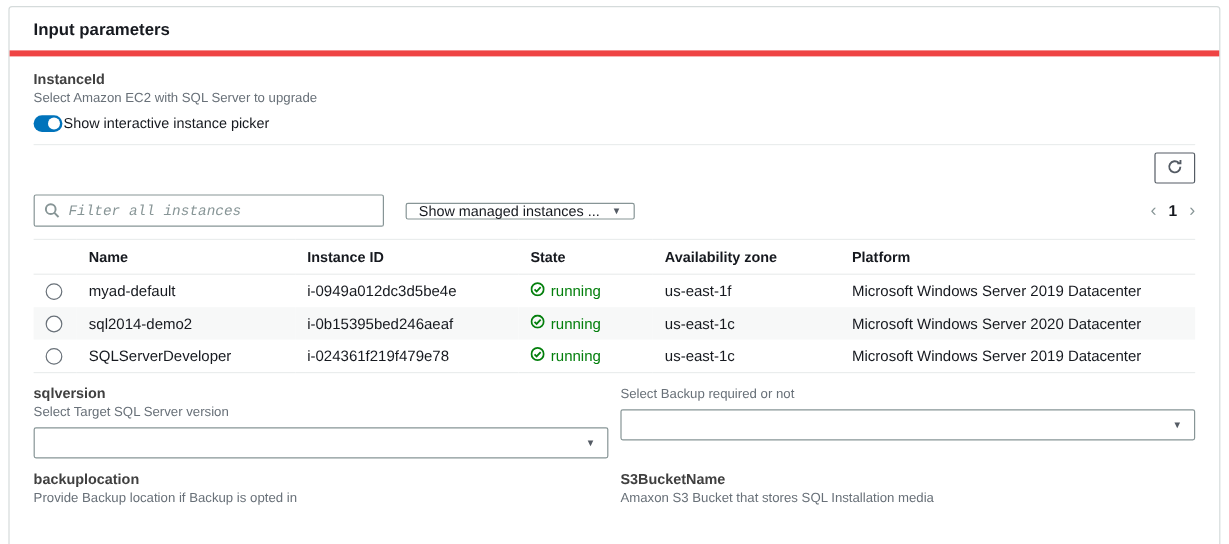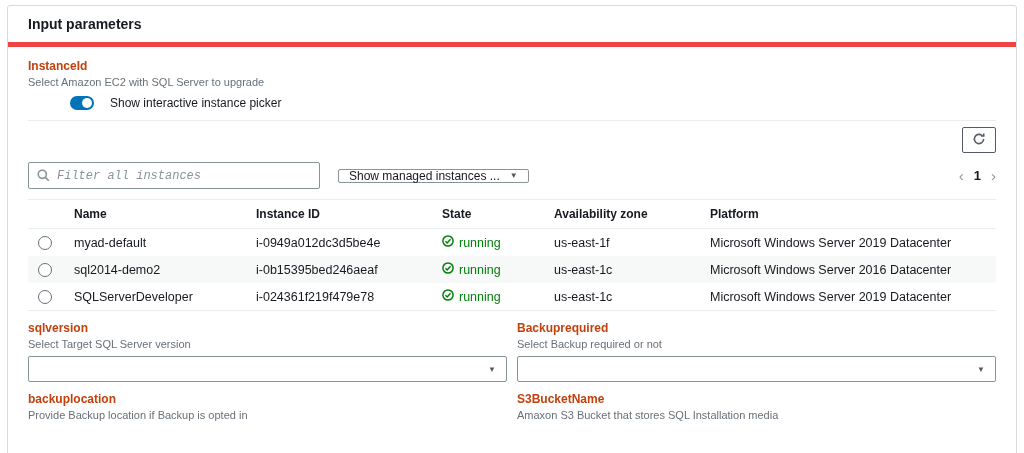--- a/index.html
+++ b/index.html
@@ -12,24 +12,24 @@
   .card {
     margin:5px 7px; border:1px solid #d5dbdb; border-radius:3px;
     background:#fff;
   }
   .card-header {
     padding:10px 20px; border-bottom:5px solid #ef4444;
   }
   .card-header h2 { margin:0; font-size:14px; font-weight:bold; }
   .card-body { padding:12px 20px 14px; }
 
-  .param-label { font-size:12px; font-weight:bold; color:#c2410c; line-height:15px; }
+  .param-label { font-size:12px; font-weight:bold; color:#404040; line-height:15px; }
   .param-help  { font-size:11px; color:#687078; line-height:14px; margin-top:1px; }
 
-  .toggle-row { display:flex; gap:16px; margin-top:7px;margin-left:42px; }
+  .toggle-row { display:flex; gap:1px; margin-top:7px; }
   .toggle {
     width:24px; height:14px; border-radius:7px; background:#0073bb;
     position:relative; display:inline-block; cursor:pointer; flex:0 0 auto;
   }
   .toggle .knob {
     position:absolute; top:2px; right:2px; width:10px; height:10px;
     border-radius:50%; background:#fff;
   }
   .toggle-label { font-size:12px; }
 
@@ -193,21 +193,21 @@
               <span>
                 <svg width="12" height="12" viewBox="0 0 16 16" fill="none" stroke="#037f0c" stroke-width="2">
                   <circle cx="8" cy="8" r="6.8"></circle>
                       <path d="M4.6 8.3l2.3 2.3 4.5-4.8"></path>
                 </svg>
               </span>
               <span>running</span>
             </span>
               </td>
             <td>us-east-1c</td>
-            <td>Microsoft Windows Server 2016 Datacenter</td>
+            <td>Microsoft Windows Server 2020 Datacenter</td>
           </tr>
           <tr>
             <td><span class="radio"></span></td>
             <td>SQLServerDeveloper</td>
             <td>i-024361f219f479e78</td>
             <td>
                 <span class="state-cell">
               <span>
                 <svg width="12" height="12" viewBox="0 0 16 16" fill="none" stroke="#037f0c" stroke-width="2">
                   <circle cx="8" cy="8" r="6.8"></circle>
@@ -230,21 +230,20 @@
         <div class="param-label">sqlversion</div>
         <div class="param-help">Select Target SQL Server version</div>
         <div class="control">
           <div class="select-box">
             <span class="caret">▼</span>
           </div>
         </div>
       </div>
 
       <div class="field">
-        <div class="param-label">Backuprequired</div>
         <div class="param-help">Select Backup required or not</div>
         <div class="control">
           <div class="select-box">
             <span class="caret">▼</span>
           </div>
         </div>
       </div>
 
       <div class="field">
         <div class="param-label">backuplocation</div>

